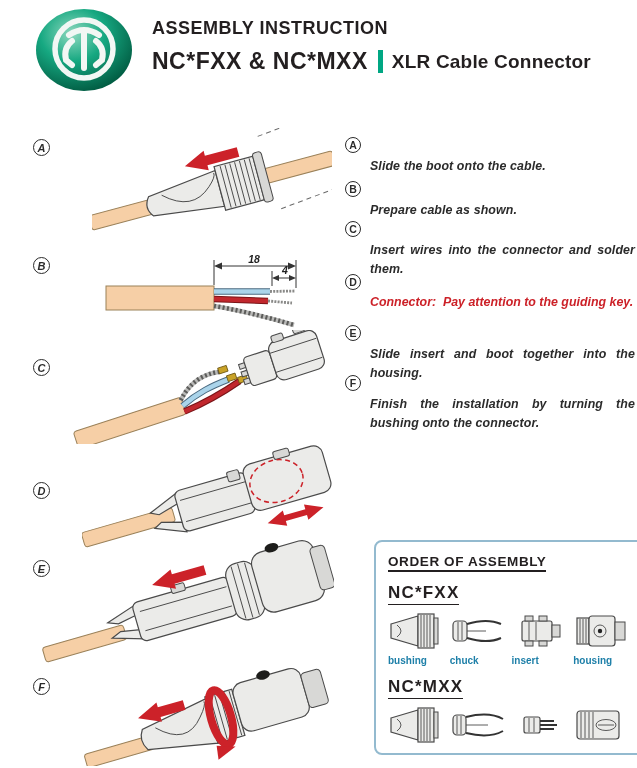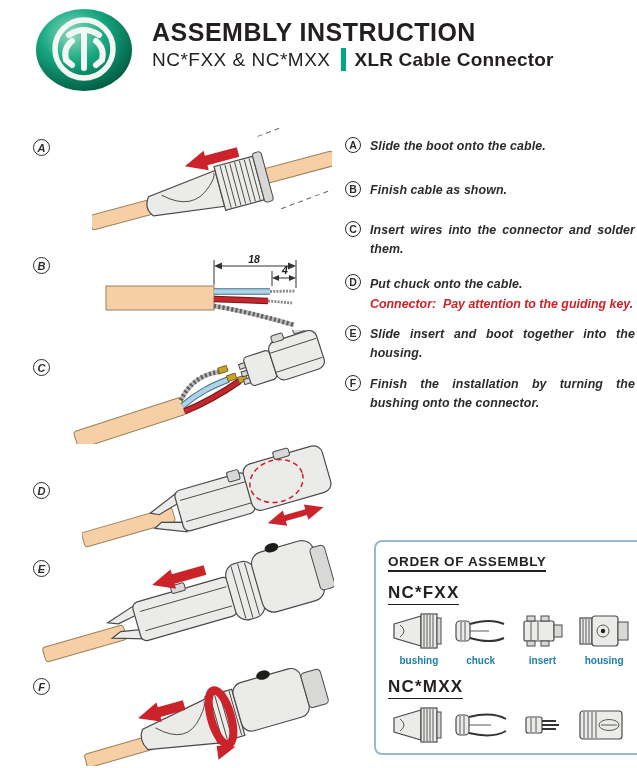--- a/index.html
+++ b/index.html
@@ -1,39 +1,39 @@
 <!DOCTYPE html>
 <html><head>
 <meta charset="utf-8">
 <style>
   html,body{margin:0;padding:0;background:#fff;}
   .page{position:relative;width:637px;height:768px;background:#ffffff;overflow:hidden;
         font-family:"Liberation Sans",sans-serif;color:#231f20;}
 
   
   .logo{position:absolute;left:33px;top:8px;width:102px;height:84px;}
-  .hdr-title{position:absolute;left:152px;top:18px;font-size:25px;font-weight:800;
+  .hdr-title{position:absolute;left:152px;top:18px;font-size:18px;font-weight:800;
              letter-spacing:.5px;color:#231f20;white-space:nowrap;}
   .hdr-sub{position:absolute;left:152px;top:48px;display:flex;align-items:center;white-space:nowrap;}
-  .hdr-model{font-size:19px;font-weight:400;letter-spacing:.5px;}
+  .hdr-model{font-size:23px;font-weight:700;letter-spacing:.5px;}
   .hdr-divider{display:inline-block;width:5px;height:23px;background:#00a783;margin:0 9px 0 10px;}
   .hdr-product{font-size:19px;font-weight:600;letter-spacing:.2px;}
 
   
   .step-circle{position:absolute;width:17px;height:17px;border:1.6px solid #2b2b2b;border-radius:50%;
                display:flex;align-items:center;justify-content:center;font-size:11px;font-weight:800;
                font-style:italic;color:#2b2b2b;background:#fff;box-sizing:border-box;}
 
   
   .instr{position:absolute;left:345px;width:290px;display:flex;gap:9px;align-items:flex-start;}
   .instr .circ{flex:0 0 16px;width:16px;height:16px;border:1.5px solid #2b2b2b;border-radius:50%;
                display:flex;align-items:center;justify-content:center;font-size:10.5px;font-weight:800;
                color:#2b2b2b;box-sizing:border-box;margin-top:0;}
   .instr .txt{font-size:12.4px;font-weight:700;font-style:italic;line-height:1.55;
-              color:#2b2b2b;text-align:justify;letter-spacing:.1px;}
+              color:#2b2b2b;text-align:justify;letter-spacing:.1px;margin-top:20px;}
   .attention{color:#cc2128;font-size:12.4px;font-weight:700;font-style:italic;line-height:1.55;
              white-space:pre-wrap;}
 
   
   .part{fill:#ebebe9;stroke:#4a4a4a;stroke-width:1.2;}
   .shade{fill:#d8d8d6;stroke:#4a4a4a;stroke-width:1;}
   .cable{fill:#f6cfa6;stroke:#9a8159;stroke-width:1;}
   .thin{stroke:#4a4a4a;fill:none;stroke-width:.9;}
   .dashg{stroke:#6a6a6a;stroke-width:1;stroke-dasharray:5,4;fill:none;}
   .dashred{stroke:#cc2229;stroke-width:1.5;stroke-dasharray:5,3.5;fill:none;}
@@ -54,21 +54,21 @@
 
   
   .order-box{position:absolute;left:374px;top:540px;width:271px;height:215px;
              border:2px solid #93bacf;border-radius:8px;background:#fff;box-sizing:border-box;
              padding:10px 8px 6px 12px;}
   .ob-title{font-size:13.5px;font-weight:800;letter-spacing:.6px;display:inline-block;
             border-bottom:2px solid #231f20;padding-bottom:1px;}
   .ob-series{font-size:17px;font-weight:800;letter-spacing:1.2px;display:inline-block;
              border-bottom:1.6px solid #231f20;padding-bottom:1px;margin-top:11px;}
   .ob-row{display:flex;width:100%;margin-top:4px;}
-  .ob-cell{flex:1 1 25%;display:flex;flex-direction:column;align-items:center;}
+  .ob-cell{flex:1 1 25%;display:flex;flex-direction:column;}
   .ob-label{font-size:10px;font-weight:700;color:#1d7fa8;margin-top:2px;}
 </style>
 </head>
 <body>
 
 <div class="page">
 
   <svg class="logo" viewBox="0 0 102 84">
     <defs>
       <radialGradient id="sph" cx="38%" cy="30%" r="75%">
@@ -249,36 +249,36 @@
     <span class="circ">
         <span>A</span>
       </span>
     <span class="txt">Slide the boot onto the cable.</span>
   </div>
 
   <div class="instr" style="top:181px;">
     <span class="circ">
         <span>B</span>
       </span>
-    <span class="txt">Finish cable as shown.</span>
+    <span class="txt">Prepare cable as shown.</span>
   </div>
 
   <div class="instr" style="top:221px;">
     <span class="circ">
         <span>C</span>
       </span>
     <span class="txt">Insert wires into the connector and solder them.</span>
   </div>
 
   <div class="instr" style="top:274px;">
     <span class="circ">
         <span>D</span>
       </span>
     <span>
-      <span class="txt">Put chuck onto the cable.</span><br>
+      <br>
       <span class="attention">Connector:  Pay attention to the guiding key.</span>
     </span>
   </div>
 
   <div class="instr" style="top:325px;">
     <span class="circ">
         <span>E</span>
       </span>
     <span class="txt">Slide insert and boot together into the housing.</span>
   </div>

